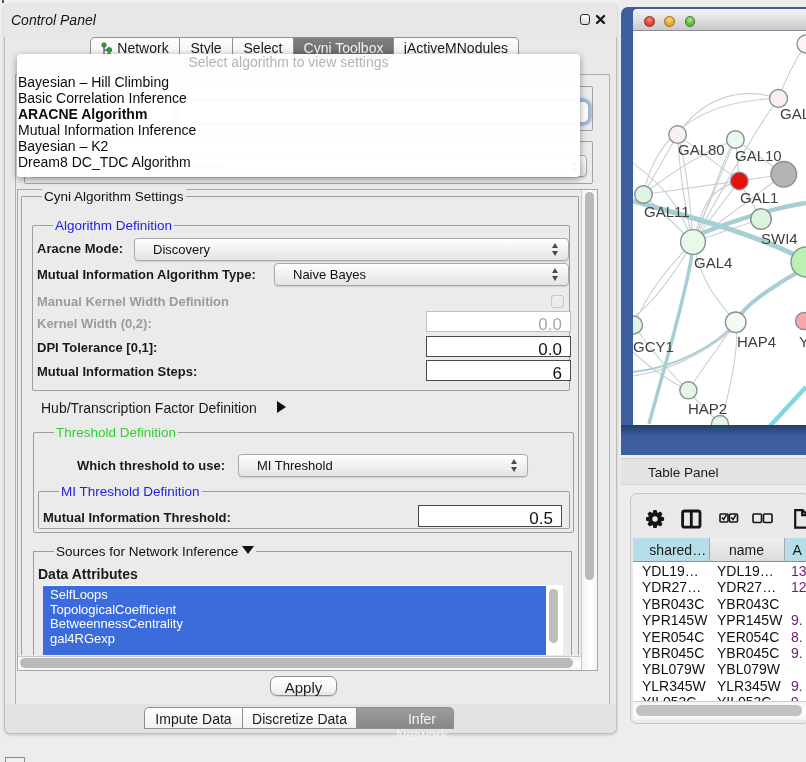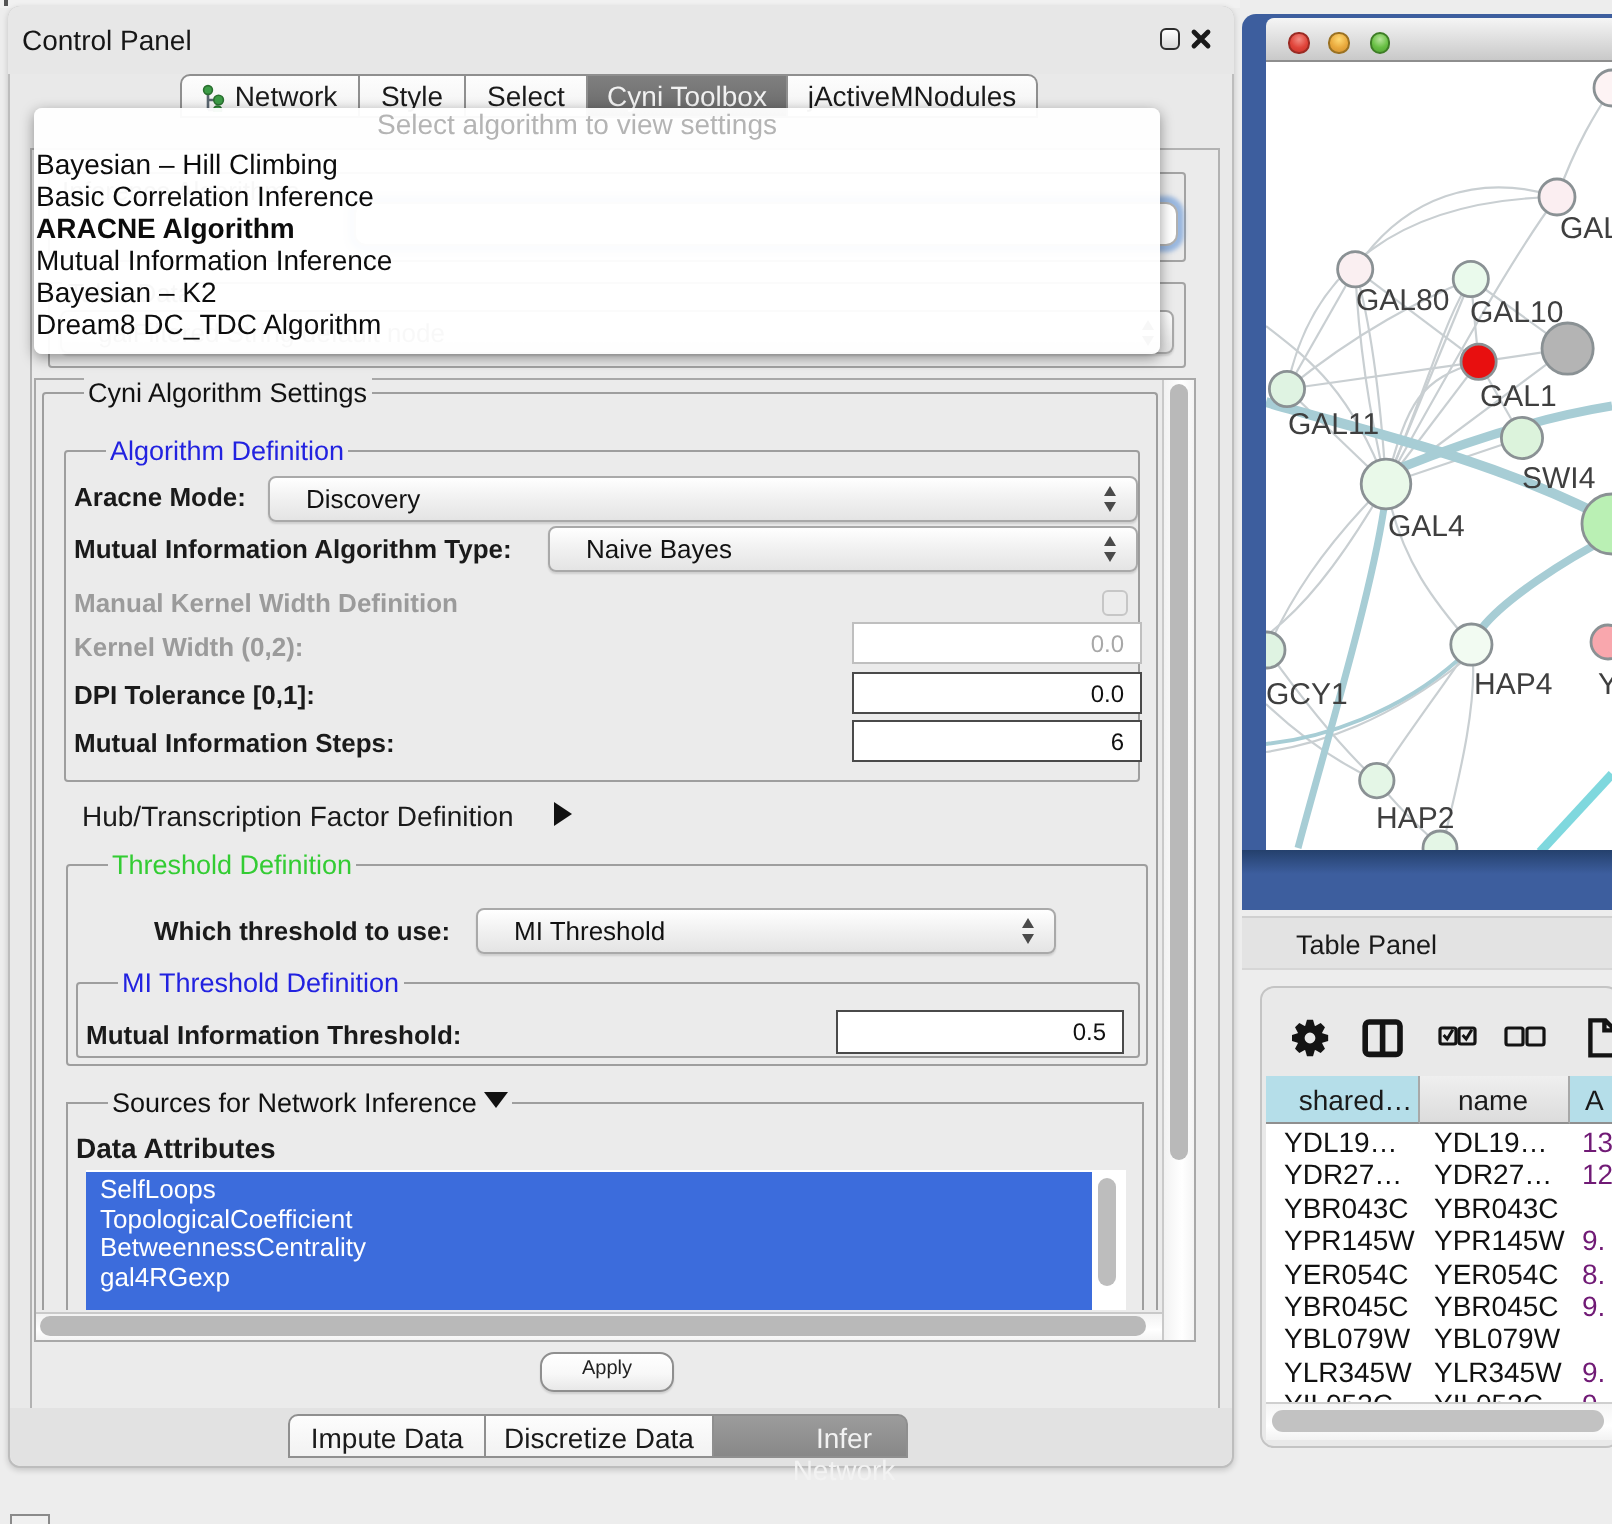--- a/index.html
+++ b/index.html
@@ -7,36 +7,36 @@
 body { position:relative; background:#ededed; font-family:"Liberation Sans",sans-serif; color:#1a1a1a; }
 .abs { position:absolute; }
 .fs { border:1px solid #9e9e9e; border-radius:2px; }
 .fs-legend { position:absolute; top:-8px; left:20px; background:#ebebeb; padding:0 2px; font-size:13.5px; line-height:15px; white-space:nowrap; }
 .lbl { position:absolute; font-size:13px; font-weight:bold; white-space:nowrap; }
 .combo { position:absolute; border:1px solid #a9a9a9; border-radius:4px; background:linear-gradient(#ffffff,#f2f2f2 45%,#e4e4e4); box-shadow:0 1px 1px rgba(0,0,0,0.12); }
 .combo .ct { position:absolute; left:18px; top:3px; font-size:13px; color:#111; }
 .spin { position:absolute; width:7px; display:block; }
 .spin .u { display:block; width:0; height:0; border-left:3.5px solid transparent; border-right:3.5px solid transparent; border-bottom:5px solid #4a4a4a; margin-bottom:2.5px; }
 .spin .d { display:block; width:0; height:0; border-left:3.5px solid transparent; border-right:3.5px solid transparent; border-top:5px solid #4a4a4a; }
-.inp { position:absolute; background:#fff; font-size:12px; text-align:right; padding:3px 8px 0 0; }
+.inp { position:absolute; background:#fff; font-size:17px; text-align:right; padding:3px 8px 0 0; }
 .tab { height:100%; float:left; background:linear-gradient(#fdfdfd,#f2f2f2); border:1px solid #8f8f8f; border-left:none; font-size:14px; text-align:center; color:#1a1a1a; }
 .tab.first { border-left:1px solid #8f8f8f; border-radius:5px 0 0 0; }
 .tab.last { border-radius:0 5px 0 0; }
 .tab.sel { background:linear-gradient(#7f7f7f,#696969); color:#f2f2f2; }
 .popitem { position:absolute; left:18px; font-size:14px; color:#0c0c0c; white-space:nowrap; }
 </style>
 </head>
 <body>
 
 <div class="abs" style="left:0; top:0; width:620px; height:4px; background:#f1f1f1;"></div>
 <div class="abs" style="left:2px; top:0; width:1.5px; height:2.5px; background:#555;"></div>
 
 <div class="abs" style="left:4px; top:3px; width:613px; height:731px; background:#e9e9e9; border:1px solid #bdbdbd; border-radius:6px; box-shadow:0 1px 3px rgba(0,0,0,0.18);"></div>
 <div class="abs" style="left:4px; top:3px; width:613px; height:34px; background:#e7e7e7; border-radius:6px 6px 0 0;"></div>
-<div class="abs" style="left:11px; top:12px; font-size:14px; color:#161616;">Control Panel</div>
+<div class="abs" style="left:11px; top:12px; font-size:14px; color:#161616;font-style:italic;">Control Panel</div>
 
 <div class="abs" style="left:580px; top:14px; width:10px; height:11px; border:1.5px solid #2c2c2c; border-radius:3px; background:linear-gradient(#fdfdfd,#d8d8d8);"></div>
 <svg class="abs" style="left:594px; top:13px;" width="13" height="13" viewBox="0 0 13 13">
     <path d="M3 3 L10 10 M10 3 L3 10" stroke="#1a1a1a" stroke-width="2.4" stroke-linecap="round"></path>
   </svg>
 
 <div class="abs" style="left:90px; top:37px; width:429px; height:22px;">
   <div class="tab first" style="width:90px; padding-top:2px;"><span style="display:inline-block; vertical-align:-3px; margin-right:4px;"><svg width="12" height="14" viewBox="0 0 12 14">
           <path d="M3 4 V13 M3 8 H7.5 M3 13 H6" stroke="#5a6670" stroke-width="1.3" fill="none"></path>
           <circle cx="3" cy="3" r="2.2" fill="#3c9c46" stroke="#2a7030" stroke-width="0.8"></circle>
@@ -139,21 +139,21 @@
 </div>
 <div class="lbl" style="left:38px; top:566px; font-size:14px;">Data Attributes</div>
 
 <div class="abs" style="left:43px; top:585px; width:520px; height:70px; background:#fff; overflow:hidden;">
   <div style="position:absolute; left:0; top:1px; width:503px; height:69px; background:#3c6cdc;"></div>
   <div style="position:absolute; left:7px; top:3px; font-size:13px; color:#fff; line-height:14.6px;">SelfLoops<br>TopologicalCoefficient<br>BetweennessCentrality<br>gal4RGexp</div>
   <div style="position:absolute; left:503px; top:0; width:17px; height:70px; background:#fff;"></div>
   <div style="position:absolute; left:506px; top:4px; width:9px; height:54px; border-radius:4.5px; background:#bdbdbd;"></div>
 </div>
 
-<div class="abs" style="left:270px; top:676px; width:67px; height:20px; border:1px solid #8f8f8f; border-radius:7px; background:linear-gradient(#ffffff,#f8f8f8 55%,#e8e8e8); box-shadow:0 1px 1px rgba(0,0,0,0.12); font-size:10px; text-align:center; padding-top:2px; color:#222;">Apply</div>
+<div class="abs" style="left:270px; top:676px; width:67px; height:20px; border:1px solid #8f8f8f; border-radius:7px; background:linear-gradient(#ffffff,#f8f8f8 55%,#e8e8e8); box-shadow:0 1px 1px rgba(0,0,0,0.12); font-size:15px; text-align:center; padding-top:2px; color:#222;">Apply</div>
 
 <div class="abs" style="left:5px; top:704px; width:611px; height:29px; background:#e2e2e2; border-radius:0 0 6px 6px;"></div>
 <div class="abs" style="left:144px; top:707px; width:310px; height:22px;">
   <div class="tab first" style="width:99px; padding-top:3px;">Impute Data</div>
   <div class="tab" style="width:114px; padding-top:3px;">Discretize Data</div>
   <div class="tab sel last" style="width:97px; padding-top:3px; background:linear-gradient(#9c9c9c,#888888);padding-left:34px;">Infer Network</div>
 </div>
 
 <div class="abs" style="left:5px; top:757px; width:20px; height:10px; border:1.5px solid #8a8a8a; background:#f0f0f0;"></div>
 

